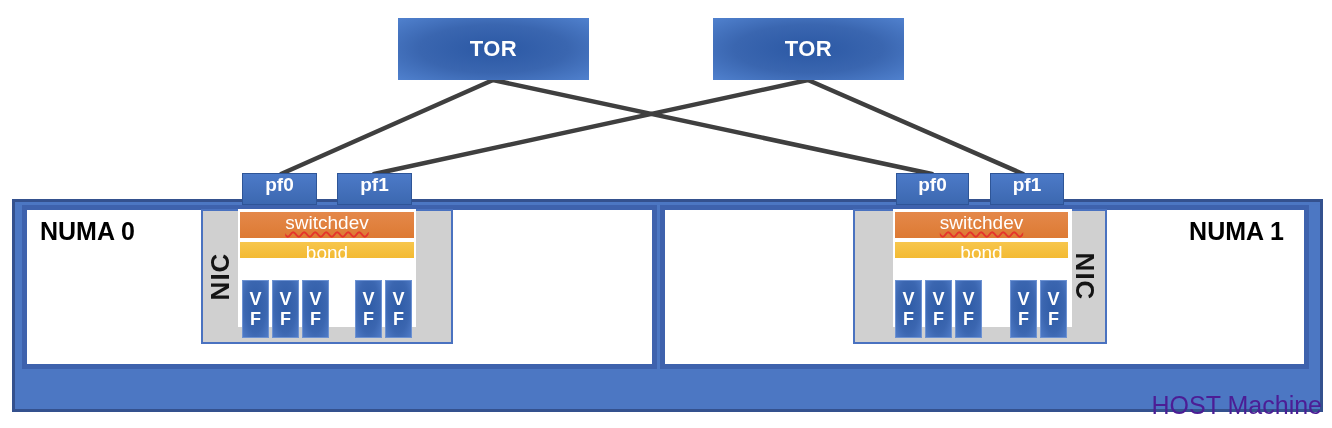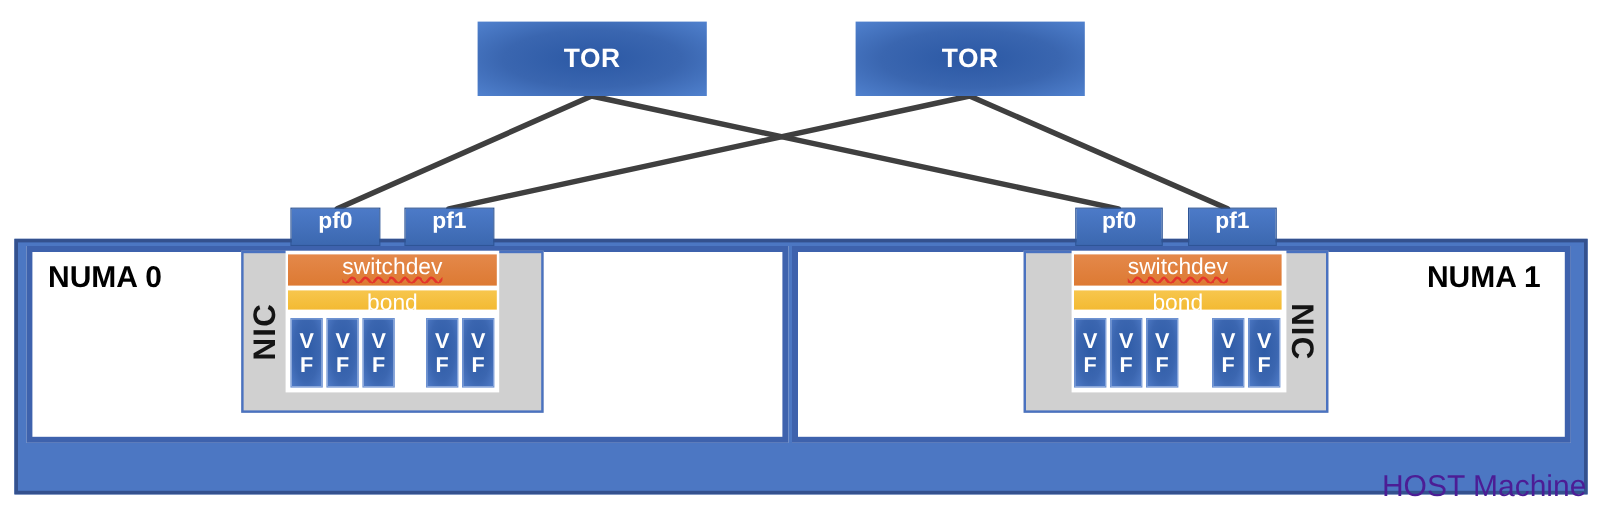--- a/index.html
+++ b/index.html
@@ -69,21 +69,21 @@
   .switchdev .layer-text{
     text-decoration-line:underline;text-decoration-style:wavy;
     text-decoration-color:#e5352b;text-decoration-thickness:2px;text-underline-offset:2px;
   }
   .bond{
     top:242px;height:16px;background:linear-gradient(180deg,#f7c64d 0%,#f3ba33 100%);
   }
   .sw-left,.bd-left{left:240px;width:174px;}
   .sw-right,.bd-right{left:895px;width:173px;}
 
-  .vf-group{top:265px;display:flex;gap:3px;z-index:5;}
+  .vf-group{top:280px;display:flex;gap:3px;z-index:5;}
   .vf{
     width:27px;height:58px;
     background:radial-gradient(ellipse at 50% 45%, #2e5ba6 0%, #3b66b0 60%, #4f7bc7 100%);
     border:1px solid #6d92d2;box-sizing:border-box;
     display:flex;align-items:center;justify-content:center;
   }
   .vf-text{
     color:#fff;font-weight:bold;font-size:18px;line-height:20px;
     width:14px;word-break:break-all;text-align:center;
   }

